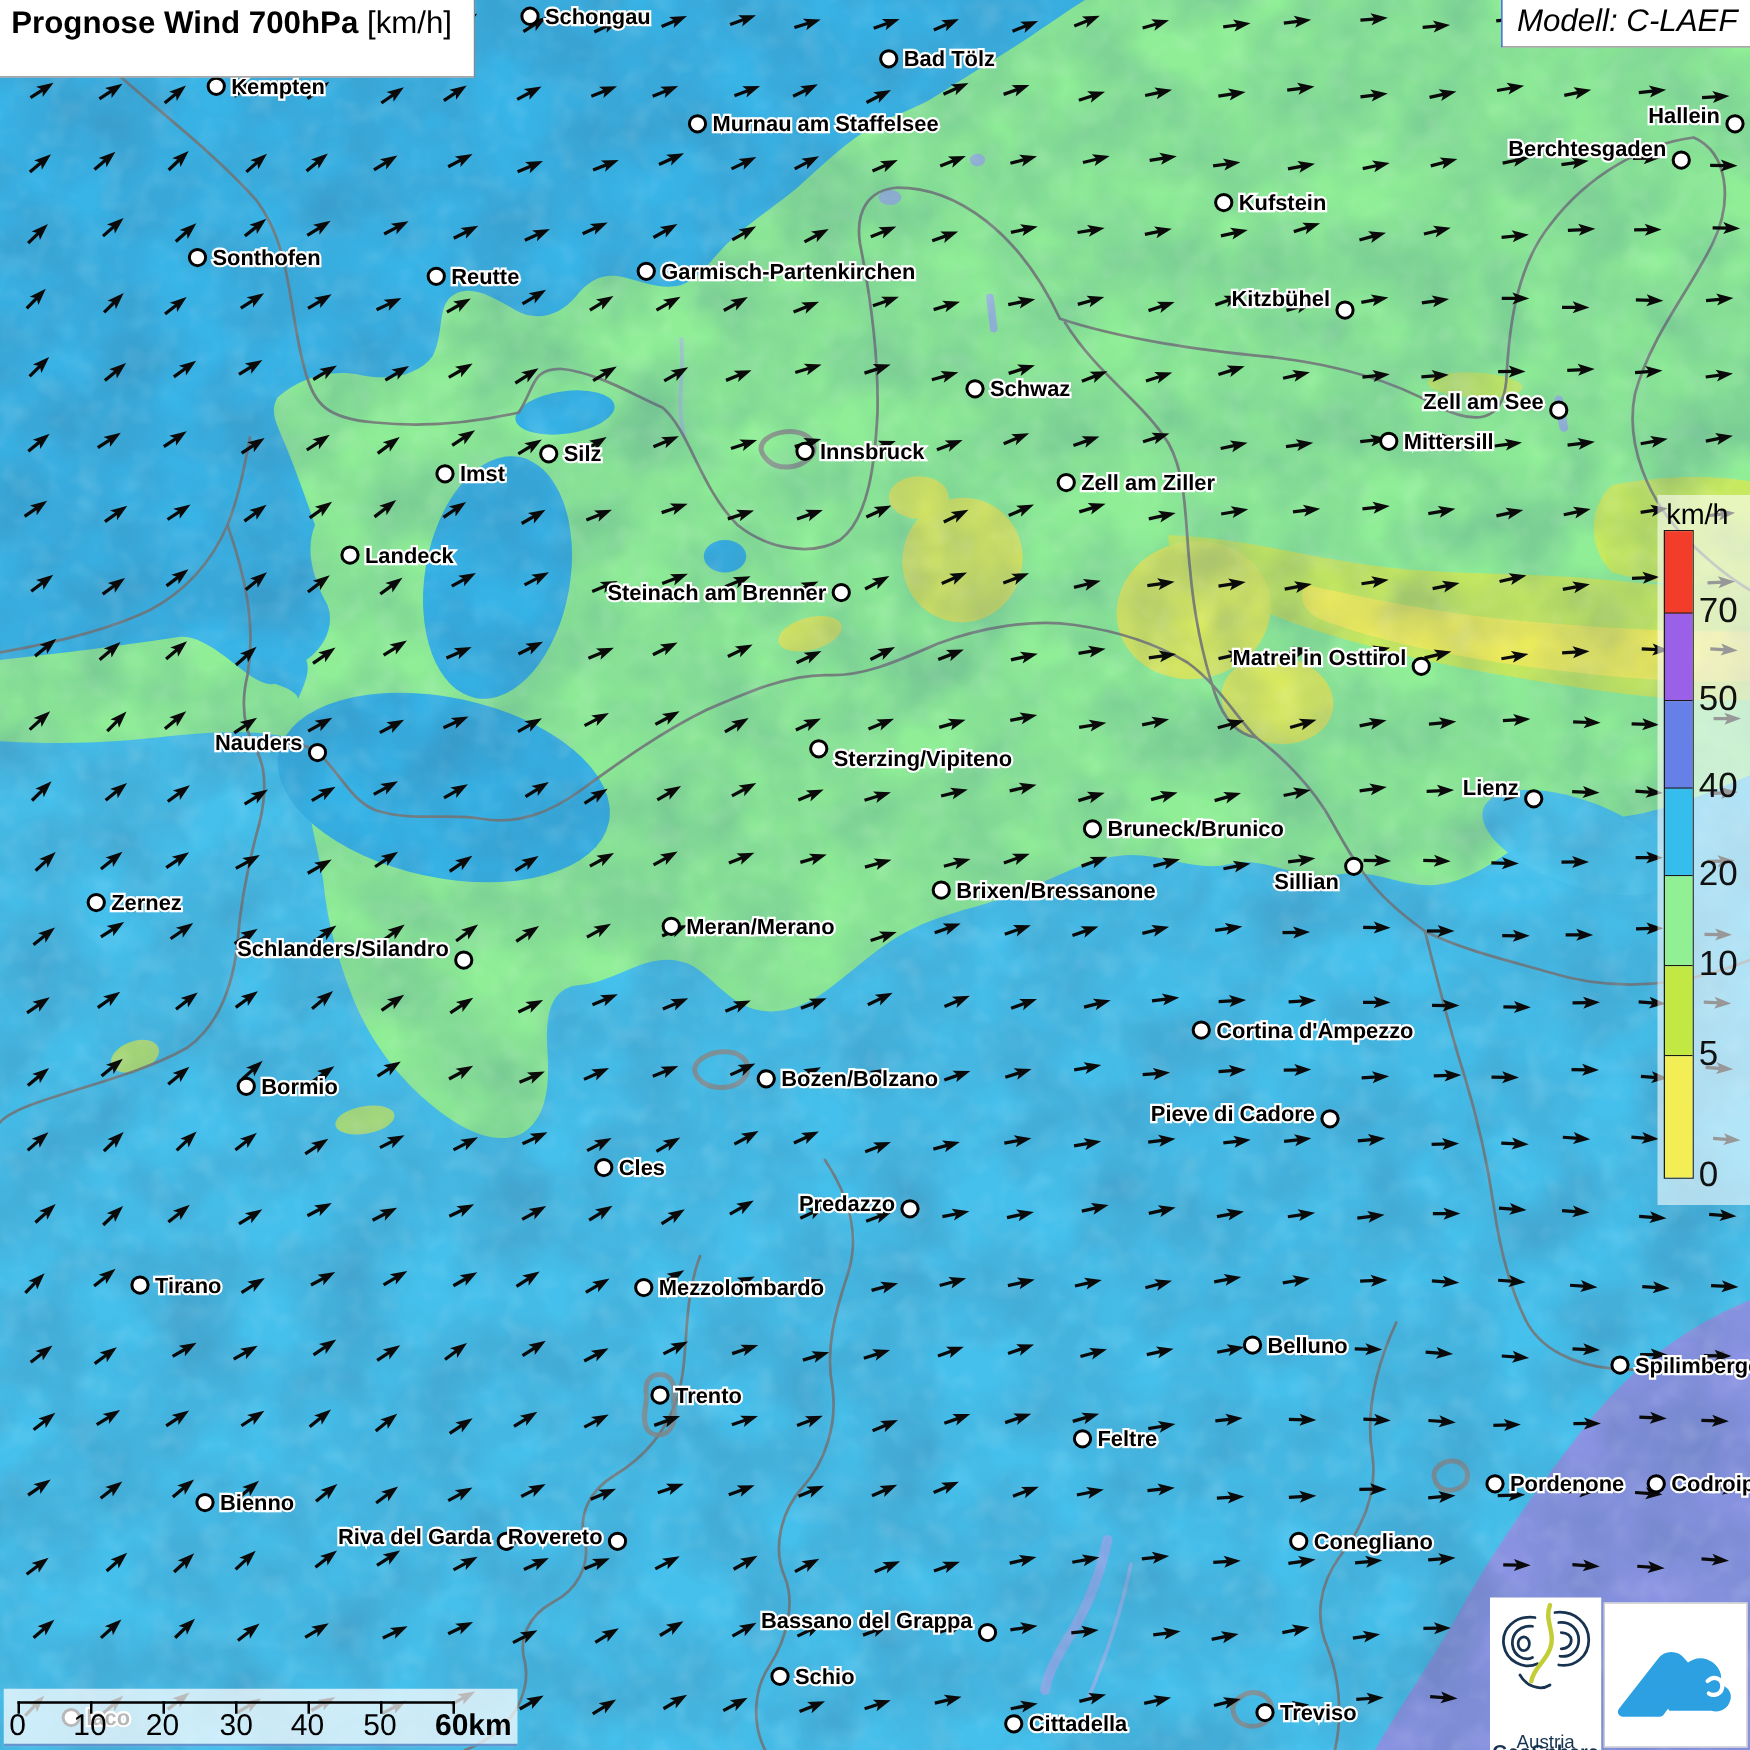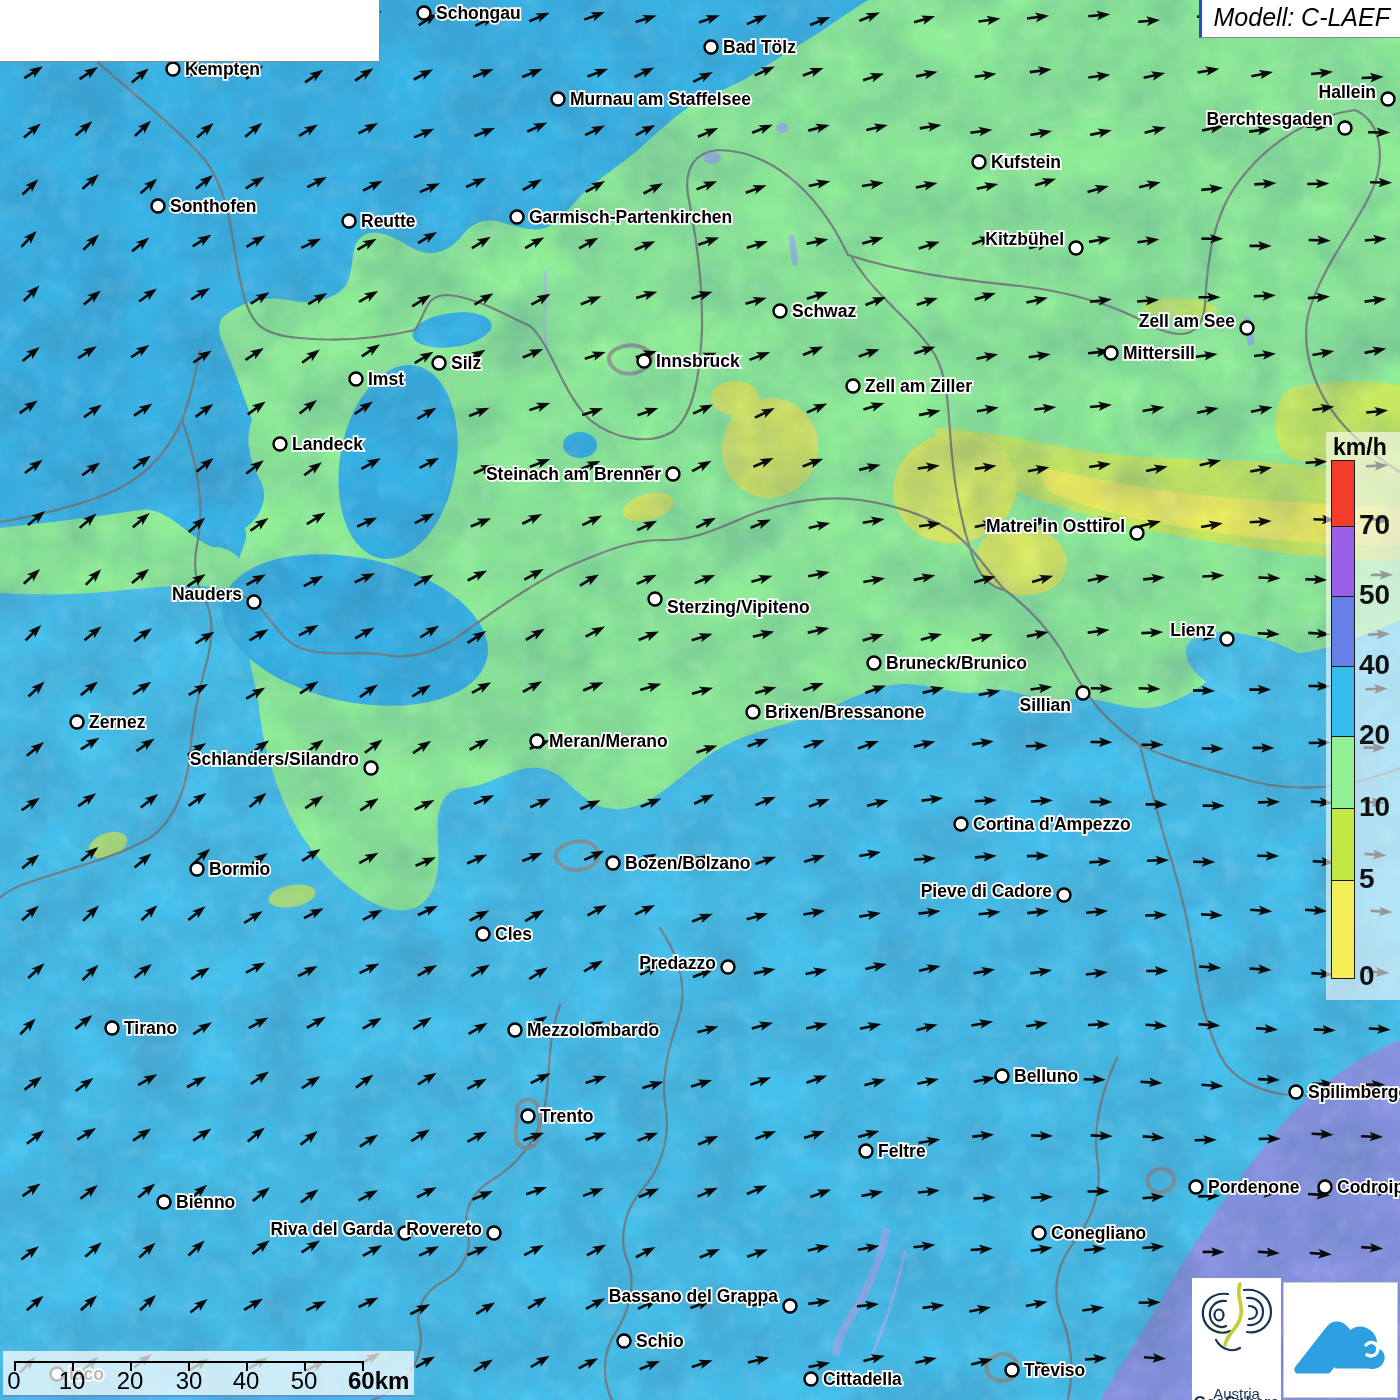--- a/index.html
+++ b/index.html
@@ -7,24 +7,24 @@
          font-family:"Liberation Sans",sans-serif;background:#38b4e7;}
   #mapsvg{position:absolute;left:0;top:0;}
   
   .overlay{position:absolute;box-sizing:border-box;}
   #title-box{left:0;top:0;width:380px;height:62px;background:#fff;
              border-right:1px solid #8a8a8a;border-bottom:1px solid #8a8a8a;
              padding:4px 9px 0 9px;}
   #title-line1{font-size:25px;font-weight:bold;color:#000;white-space:nowrap;}
   #title-line1 .unit{font-weight:normal;}
   #title-line2{font-size:24px;font-style:italic;color:#000;margin-top:1px;white-space:nowrap;}
-  #model-box{right:0;top:0;background:#fff;border-left:3px solid #1d4ed8;
+  #model-box{right:0;top:0;background:#fff;border-left:1px solid #1d4ed8;
              border-bottom:1px solid #8a8a8a;padding:3px 10px 5px 12px;
              font-size:25px;font-style:italic;color:#000;}
-  #legend{left:1326px;top:432px;width:74px;height:568px;background:rgba(255,255,255,0.58);font-weight:bold;}
+  #legend{left:1326px;top:396px;width:74px;height:568px;background:rgba(255,255,255,0.58);}
   #legend-unit{position:absolute;left:7px;top:2px;font-size:23px;color:#000;}
   #legend-bar{position:absolute;left:5px;top:28px;width:22px;height:517px;
               border:1.6px solid #1a1a1a;}
   .legend-seg{width:100%;border-bottom:1.4px solid #1a1a1a;box-sizing:border-box;}
   .legend-seg:last-child{border-bottom:none;}
   .legend-tick{position:absolute;left:33px;transform:translateY(-54%);
                font-size:28px;color:#111;}
   #scalebar{left:3px;top:1351px;width:411px;height:46px;background:rgba(255,255,255,0.72);
             border-bottom:2px solid rgba(43,102,184,0.65);}
   #ruler-line{position:absolute;left:11px;top:10px;width:349px;height:2px;background:#000;}
@@ -2892,20 +2892,21 @@
           <text x="823" y="1385" text-anchor="start" font-size="17.5" font-weight="bold" fill="#000" stroke="#fff" stroke-width="3.4" paint-order="stroke">Cittadella</text>
         </g>
         <g>
           <circle cx="57" cy="1374" r="6.5" fill="#fff" stroke="#000" stroke-width="2.4"></circle>
           <text x="69" y="1380" text-anchor="start" font-size="17.5" font-weight="bold" fill="#000" stroke="#fff" stroke-width="3.4" paint-order="stroke">laco</text>
         </g>
       </g>
   </svg>
 
   <div class="overlay" id="title-box">
+    <div id="title-line1"><span>Prognose Wind 700hPa</span><span class="unit"> [km/h]</span></div>
   </div>
 
   <div class="overlay" id="model-box">Modell: C-LAEF</div>
 
   <div class="overlay" id="legend">
     <div id="legend-unit">km/h</div>
     <div id="legend-bar">
         <div class="legend-seg" style="height: 66px; background: rgb(242, 61, 42);"></div>
         <div class="legend-seg" style="height: 70px; background: rgb(154, 96, 232);"></div>
         <div class="legend-seg" style="height: 70px; background: rgb(103, 128, 232);"></div>

